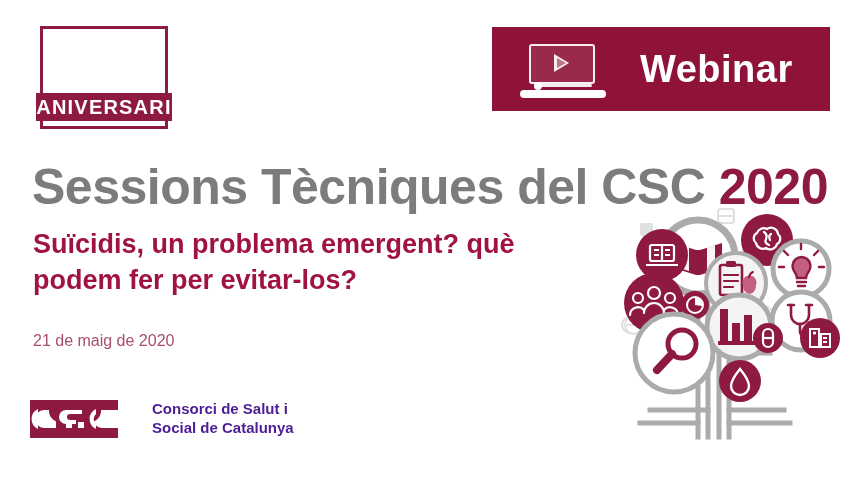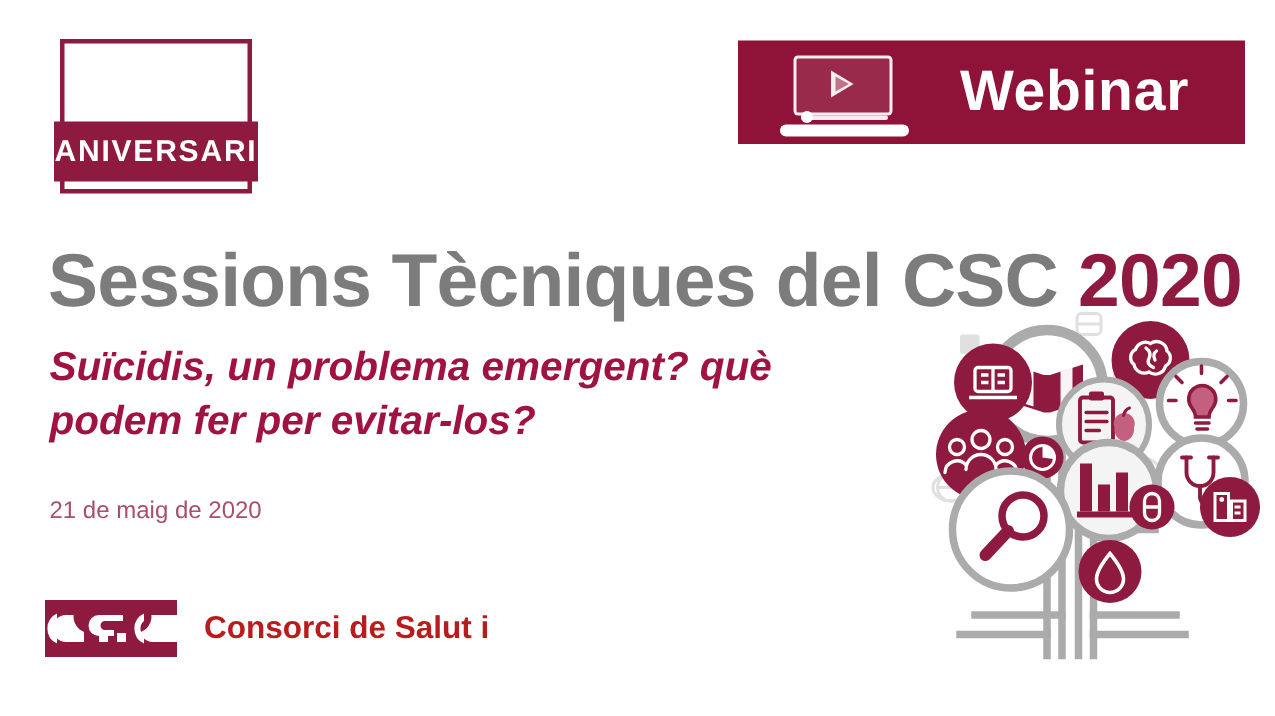--- a/index.html
+++ b/index.html
@@ -59,41 +59,41 @@
     position: absolute;
     top: -6px;
     right: -16px;
     line-height: 1;
   }
   #anniversary-logo .band {
     position: absolute;
     left: -4px;
     right: -4px;
     bottom: 8px;
-    height: 40px;
+    height: 28px;
     background: #8E1B3F;
     display: flex;
     align-items: center;
     justify-content: center;
   }
   #anniversary-logo .band span {
     color: #ffffff;
     font-size: 20px;
     font-weight: 700;
     letter-spacing: 1.2px;
     font-family: "Liberation Sans", sans-serif;
   }
 
   
   #webinar-banner {
     position: absolute;
     left: 492px;
     top: 27px;
     width: 338px;
-    height: 69px;
+    height: 84px;
     background: #8F1238;
     display: flex;
     align-items: center;
   }
   #webinar-banner .laptop {
     margin-left: 28px;
     width: 86px;
     height: 58px;
     position: relative;
     flex: none;
@@ -180,21 +180,20 @@
   #page-title .accent { color: #8E1B3F; }
 
   
   #subtitle {
     position: absolute;
     left: 33px;
     top: 227px;
     width: 560px;
     font-size: 27px;
     font-weight: 700;
-    font-style: italic;
     line-height: 1.32;
     color: #A01242;
     font-family: "Liberation Sans", sans-serif;
   }
 
   
   #event-date {
     position: absolute;
     left: 33px;
     top: 332px;
@@ -206,23 +205,23 @@
   
   #csc-logo {
     position: absolute;
     left: 30px;
     top: 396px;
     display: flex;
     align-items: center;
   }
   #csc-logo .mark { flex: none; }
   #csc-logo .wordmark {
-    margin-left: 14px;
-    color: #b91c1c;
-    font-size: 21px;
+    margin-left: 30px;
+    color: #4c1d95;
+    font-size: 15px;
     font-weight: 700;
     line-height: 1.25;
     font-family: "Liberation Sans", sans-serif;
   }
 
   
   #knowledge-tree {
     position: absolute;
     left: 612px;
     top: 205px;
@@ -270,20 +269,21 @@
       <rect x="54" y="4" width="10" height="38"></rect>
     </g>
     <g fill="#ffffff">
       <path d="M8 13 a11 11 0 0 0 0 20 v-5 a6.5 6.5 0 0 1 0 -10 Z"></path>
       <path d="M66 13 a11 11 0 0 0 0 20 v-5 a6.5 6.5 0 0 1 0 -10 Z"></path>
       <path d="M36 14 h16 v4 h-12 a3 3 0 0 0 0 6 h6 v4 h-10 a7 7 0 0 1 0 -14 Z"></path>
     </g>
   </svg>
   <div class="wordmark">
     <div>Consorci de Salut i</div>
+    <div>Social de Catalunya</div>
   </div>
 </div>
 
 <svg id="knowledge-tree" viewBox="0 0 238 262">
 
   <g stroke="#ABABAB" fill="none" stroke-width="5" stroke-linecap="square">
     <path d="M86 60 L86 232"></path>
     <path d="M96 60 L96 232"></path>
     <path d="M107 95 L107 232"></path>
     <path d="M117 95 L117 232"></path>

